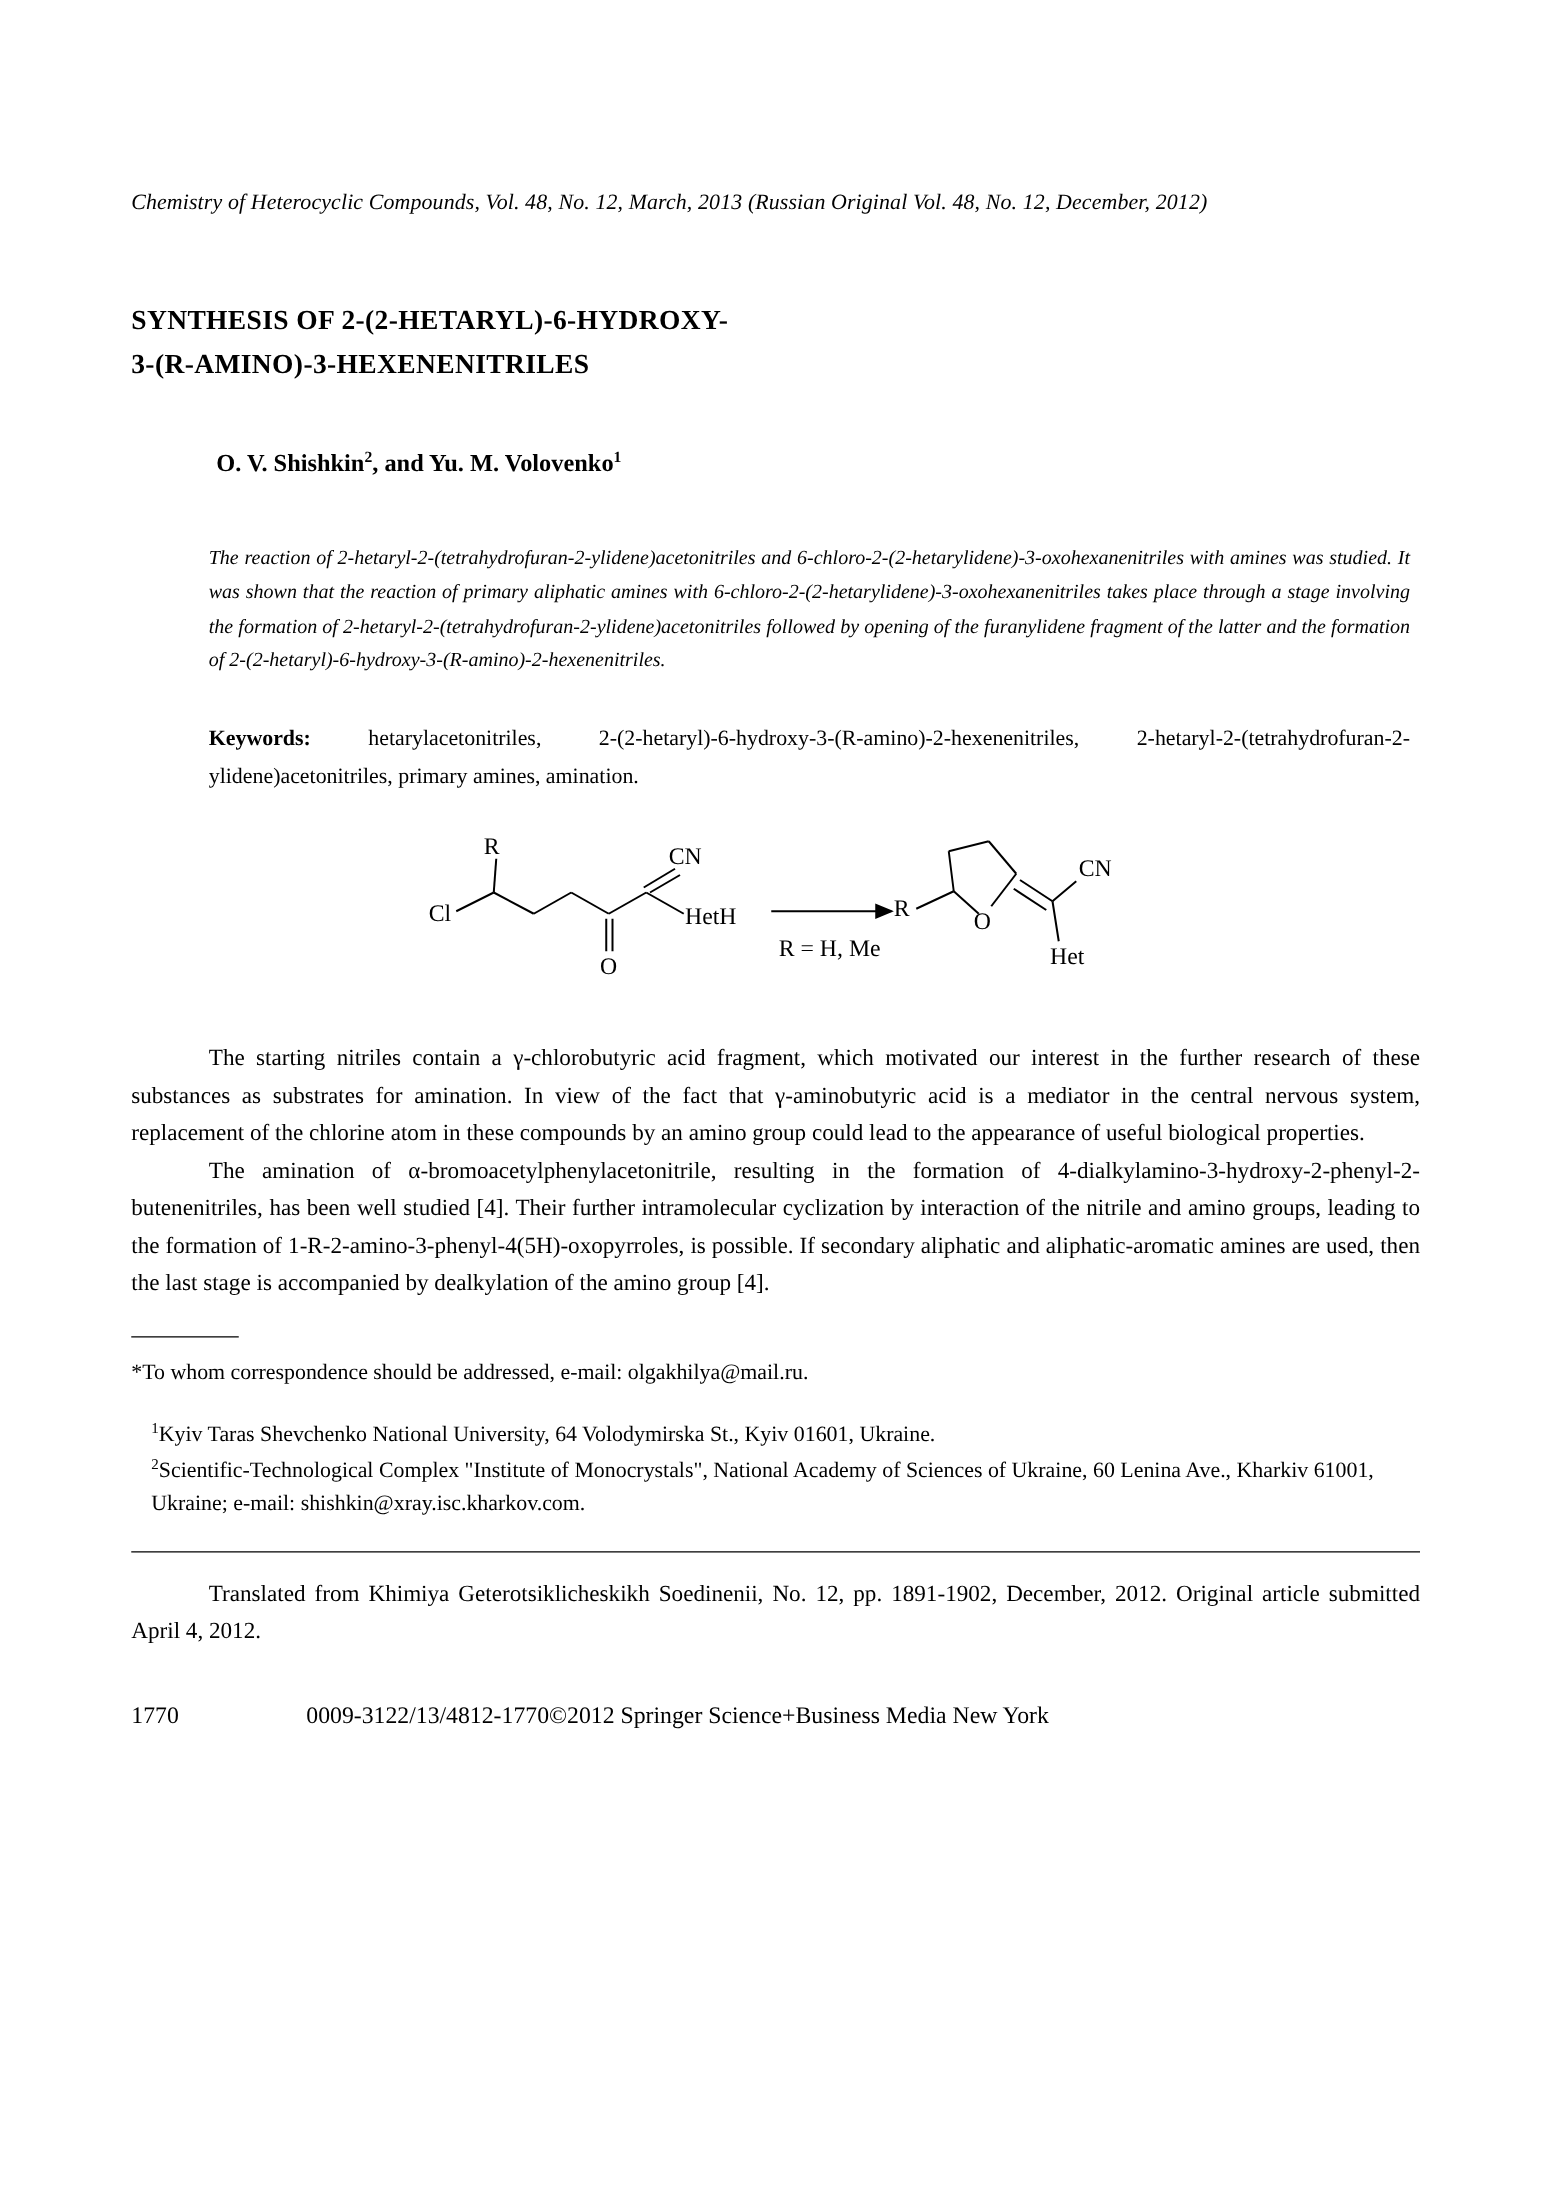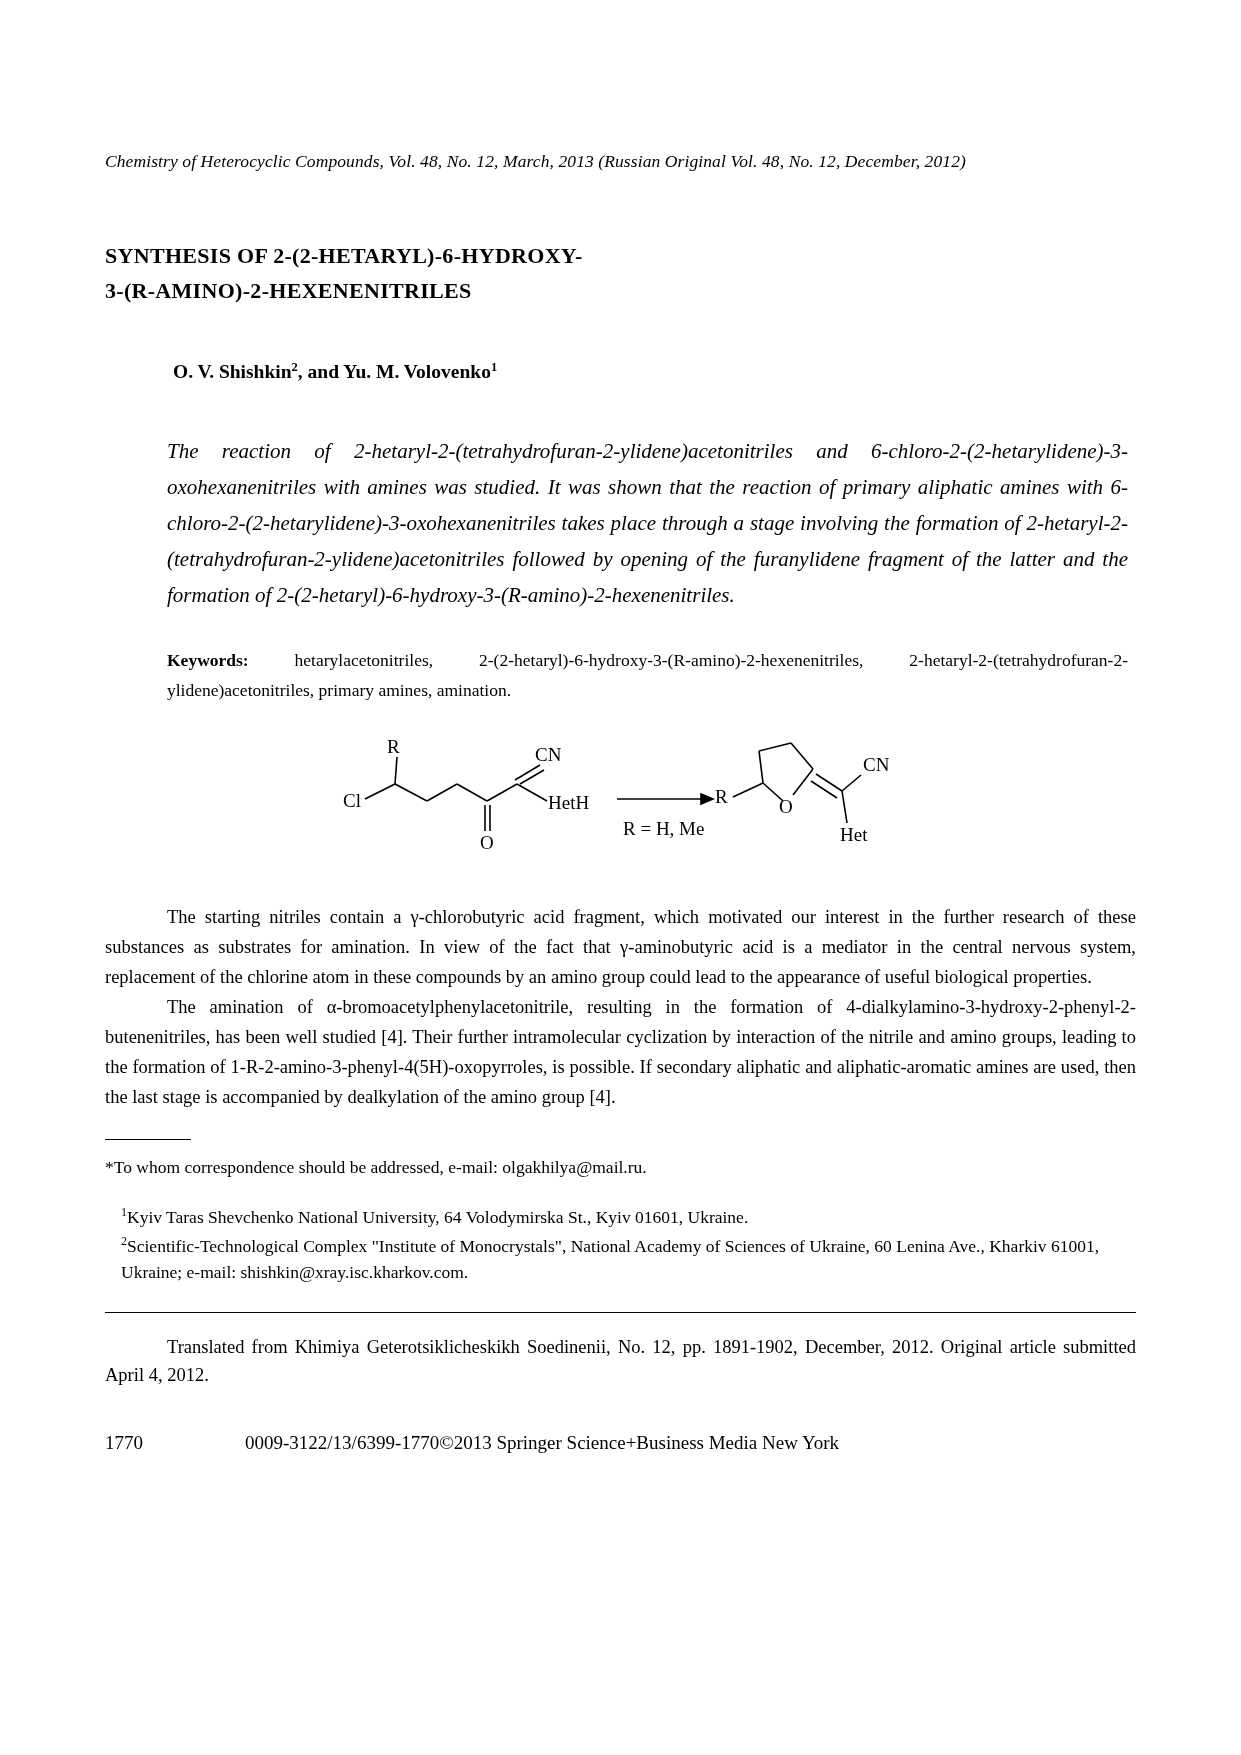--- a/index.html
+++ b/index.html
@@ -47,21 +47,21 @@
     font-weight: bold;
     font-size: 19.5px;
     line-height: 2.0;
     margin: 0 0 0 68px;
   }
   .authors sup { font-size: 12.5px; vertical-align: super; font-weight: bold; }
   .authors-block { margin-bottom: 42px; }
 
   .abstract {
     font-style: italic;
-    font-size: 21px;
+    font-size: 16px;
     line-height: 1.72;
     text-align: justify;
     margin: 0 0 32px 62px;
     padding-right: 8px;
   }
   .keywords {
     font-size: 17.5px;
     line-height: 1.72;
     text-align: justify;
     margin: 0 0 34px 62px;
@@ -124,21 +124,21 @@
   .footer .copyright { flex: 1; }
 </style>
 </head>
 <body>
 
 <div class="page">
 
   <div class="journal-line">Chemistry of Heterocyclic Compounds, Vol. 48, No. 12, March, 2013 (Russian Original Vol. 48, No. 12, December, 2012)</div>
 
   <div class="title">SYNTHESIS OF 2-(2-HETARYL)-6-HYDROXY-</div>
-  <div class="title-line2">3-(R-AMINO)-2-HEXENENITRILES</div>
+  <div class="title-line2">3-(R-AMINO)-3-HEXENENITRILES</div>
 
   <div class="authors-block">
     <div class="authors">
       O. V. Shishkin<sup>2</sup>, and Yu. M. Volovenko<sup>1</sup>
     </div>
   </div>
 
   <div class="abstract">The reaction of 2-hetaryl-2-(tetrahydrofuran-2-ylidene)acetonitriles and 6-chloro-2-(2-hetarylidene)-3-oxohexanenitriles with amines was studied. It was shown that the reaction of primary aliphatic amines with 6-chloro-2-(2-hetarylidene)-3-oxohexanenitriles takes place through a stage involving the formation of 2-hetaryl-2-(tetrahydrofuran-2-ylidene)acetonitriles followed by opening of the furanylidene fragment of the latter and the formation of 2-(2-hetaryl)-6-hydroxy-3-(R-amino)-2-hexenenitriles.</div>
 
   <div class="keywords">
@@ -204,16 +204,16 @@
 
   <div class="affil"><sup>1</sup>Kyiv Taras Shevchenko National University, 64 Volodymirska St., Kyiv 01601, Ukraine.</div>
   <div class="affil" style="margin-top:2px;"><sup>2</sup>Scientific-Technological Complex "Institute of Monocrystals", National Academy of Sciences of Ukraine, 60 Lenina Ave., Kharkiv 61001, Ukraine; e-mail: shishkin@xray.isc.kharkov.com.</div>
 
   <div class="hr-wide"></div>
 
   <p class="translated">Translated from Khimiya Geterotsiklicheskikh Soedinenii, No. 12, pp. 1891-1902, December, 2012. Original article submitted April 4, 2012.</p>
 
   <div class="footer">
     <div class="pageno">1770</div>
-    <div class="copyright">0009-3122/13/6399-1770©2013 Springer Science+Business Media New York</div>
+    <div class="copyright">0009-3122/13/4812-1770©2012 Springer Science+Business Media New York</div>
   </div>
 
 </div>
 
 </body></html>

